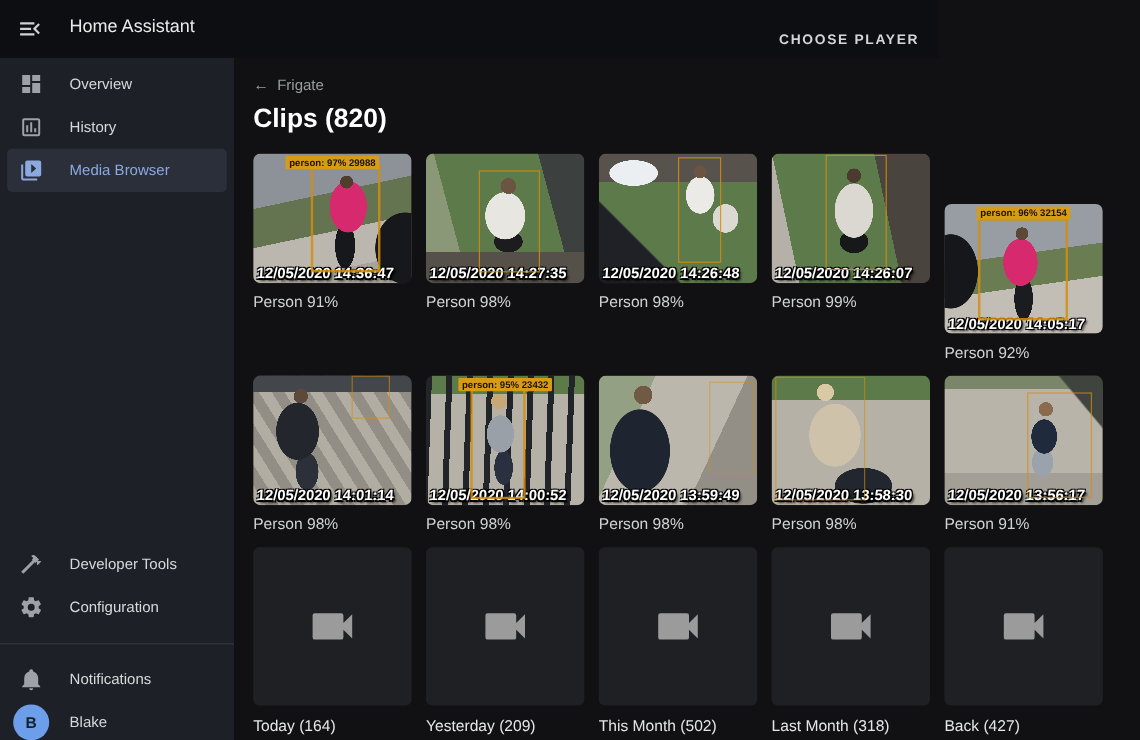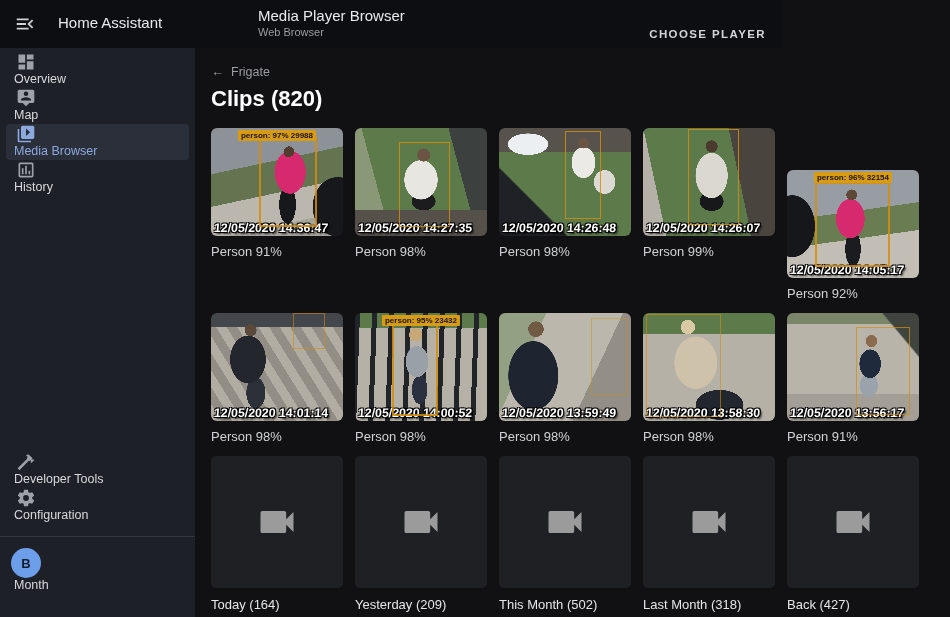--- a/index.html
+++ b/index.html
@@ -22,22 +22,22 @@
   .page-subtitle { font-size:11px; color:#9a9da2; line-height:14px; }
   .choose-player { position:absolute; right:16px; top:28px; font-size:11.5px; font-weight:600;
     letter-spacing:1.4px; color:#d4d5d8; cursor:pointer; }
   
   .sidebar {
     position:absolute; top:48px; left:0; width:195px; height:569px;
     background:#1d2026;
   }
   .nav-top { padding-top:4px; }
   .nav-item {
-    display:flex; align-items:flex-start; height:36px; margin:0 6px; padding:0 8px;
-    border-radius:4px; color:#d7d9dc; font-size:12.5px; font-weight:500; cursor:pointer;flex-direction:column;
+    display:flex; align-items:center; height:36px; margin:0 6px; padding:0 8px;
+    border-radius:4px; color:#d7d9dc; font-size:12.5px; font-weight:500; cursor:pointer;
   }
   .nav-item .nav-icon { width:20px; height:20px; margin:0 22px 0 2px; flex:none; }
   .nav-item .nav-icon svg { width:20px; height:20px; fill:#9ea2a8; }
   .nav-item.selected { background:#2a2f39; color:#8CA9DF; }
   .nav-item.selected .nav-icon svg { fill:#8CA9DF; }
   .nav-bottom { position:absolute; top:404px; left:0; right:0; }
   .side-divider { height:1px; background:#33363d; margin:12px 0 11px 0; }
   .avatar {
     width:30px; height:30px; border-radius:50%; background:#6D9EEA; color:#15202e;
     font-size:13px; font-weight:600; display:flex; align-items:center; justify-content:center;
@@ -144,61 +144,49 @@
 </head>
 <body>
 
 <div class="topbar">
   <div class="menu-btn">
     <svg viewBox="0 0 24 24">
         <path d="M21,15.61L19.59,17L14.58,12L19.59,7L21,8.39L17.44,12L21,15.61M3,6H16V8H3V6M3,13V11H13V13H3M3,18V16H16V18H3Z"></path>
       </svg>
   </div>
   <div class="app-name">Home Assistant</div>
-  <div class="page-title-block">
-    <div class="page-title">Media Player Browser</div>
-    <div class="page-subtitle">Web Browser</div>
-  </div>
   <div class="choose-player">CHOOSE PLAYER</div>
 </div>
 
 <div class="sidebar">
   <div class="nav-top">
     <div class="nav-item">
       <span class="nav-icon">
         <svg viewBox="0 0 24 24">
             <path d="M13,3V9H21V3H13M13,21H21V11H13V21M3,21H11V15H3V21M3,13H11V3H3V13Z"></path>
           </svg>
       </span>
       <span>Overview</span>
     </div>
     <div class="nav-item">
       <span class="nav-icon">
         <svg viewBox="0 0 24 24">
-            <path d="M20,2H4A2,2 0 0,0 2,4V16A2,2 0 0,0 4,18H8L12,22L16,18H20A2,2 0 0,0 22,16V4A2,2 0 0,0 20,2M12,4.3A2.7,2.7 0 0,1 14.7,7A2.7,2.7 0 0,1 12,9.7A2.7,2.7 0 0,1 9.3,7A2.7,2.7 0 0,1 12,4.3M18,15H6V14.1C6,12.1 10,11 12,11C14,11 18,12.1 18,14.1V15Z"></path>
-          </svg>
-      </span>
-      <span>Map</span>
+            <path d="M9,17H7V10H9V17M13,17H11V7H13V17M17,17H15V13H17V17M19,19H5V5H19V19M19,3H5C3.9,3 3,3.9 3,5V19A2,2 0 0,0 5,21H19A2,2 0 0,0 21,19V5C21,3.9 20.1,3 19,3Z"></path>
+          </svg>
+      </span>
+      <span>History</span>
     </div>
     <div class="nav-item selected">
       <span class="nav-icon">
         <svg viewBox="0 0 24 24">
             <path d="M4,6H2V20A2,2 0 0,0 4,22H18V20H4V6M20,2A2,2 0 0,1 22,4V16A2,2 0 0,1 20,18H8A2,2 0 0,1 6,16V4A2,2 0 0,1 8,2H20M12,5.5V14.5L17,10L12,5.5Z"></path>
           </svg>
       </span>
       <span>Media Browser</span>
     </div>
-    <div class="nav-item">
-      <span class="nav-icon">
-        <svg viewBox="0 0 24 24">
-            <path d="M9,17H7V10H9V17M13,17H11V7H13V17M17,17H15V13H17V17M19,19H5V5H19V19M19,3H5C3.9,3 3,3.9 3,5V19A2,2 0 0,0 5,21H19A2,2 0 0,0 21,19V5C21,3.9 20.1,3 19,3Z"></path>
-          </svg>
-      </span>
-      <span>History</span>
-    </div>
   </div>
 
   <div class="nav-bottom">
     <div class="nav-item">
       <span class="nav-icon">
         <svg viewBox="0 0 24 24">
             <path d="M2,19.63L13.43,8.2L12.72,7.5L14.14,6.07L12,3.89C13.2,2.7 15.09,2.7 16.27,3.89L19.87,7.5L18.45,8.91H21.29L22,9.62L18.45,13.21L17.74,12.5V9.62L16.27,11.04L15.56,10.33L4.13,21.76L2,19.63Z"></path>
           </svg>
       </span>
       <span>Developer Tools</span>
@@ -206,22 +194,30 @@
     <div class="nav-item">
       <span class="nav-icon">
         <svg viewBox="0 0 24 24">
             <path d="M12,15.5A3.5,3.5 0 0,1 8.5,12A3.5,3.5 0 0,1 12,8.5A3.5,3.5 0 0,1 15.5,12A3.5,3.5 0 0,1 12,15.5M19.43,12.97C19.47,12.65 19.5,12.33 19.5,12C19.5,11.67 19.47,11.34 19.43,11L21.54,9.37C21.73,9.22 21.78,8.95 21.66,8.73L19.66,5.27C19.54,5.05 19.27,4.96 19.05,5.05L16.56,6.05C16.04,5.66 15.5,5.32 14.87,5.07L14.5,2.42C14.46,2.18 14.25,2 14,2H10C9.75,2 9.54,2.18 9.5,2.42L9.13,5.07C8.5,5.32 7.96,5.66 7.44,6.05L4.95,5.05C4.73,4.96 4.46,5.05 4.34,5.27L2.34,8.73C2.21,8.95 2.27,9.22 2.46,9.37L4.57,11C4.53,11.34 4.5,11.67 4.5,12C4.5,12.33 4.53,12.65 4.57,12.97L2.46,14.63C2.27,14.78 2.21,15.05 2.34,15.27L4.34,18.73C4.46,18.95 4.73,19.03 4.95,18.95L7.44,17.94C7.96,18.34 8.5,18.68 9.13,18.93L9.5,21.58C9.54,21.82 9.75,22 10,22H14C14.25,22 14.46,21.82 14.5,21.58L14.87,18.93C15.5,18.67 16.04,18.34 16.56,17.94L19.05,18.95C19.27,19.03 19.54,18.95 19.66,18.73L21.66,15.27C21.78,15.05 21.73,14.78 21.54,14.63L19.43,12.97Z"></path>
           </svg>
       </span>
       <span>Configuration</span>
     </div>
     <div class="side-divider"></div>
     <div class="nav-item">
+      <span class="nav-icon">
+        <svg viewBox="0 0 24 24">
+            <path d="M21,19V20H3V19L5,17V11C5,7.9 7.03,5.17 10,4.29C10,4.19 10,4.1 10,4A2,2 0 0,1 12,2A2,2 0 0,1 14,4C14,4.1 14,4.19 14,4.29C16.97,5.17 19,7.9 19,11V17L21,19M14,21A2,2 0 0,1 12,23A2,2 0 0,1 10,21H14Z"></path>
+          </svg>
+      </span>
+      <span>Notifications</span>
+    </div>
+    <div class="nav-item">
       <span class="avatar">B</span>
-      <span>Month</span>
+      <span>Blake</span>
     </div>
   </div>
 </div>
 
 <div class="content">
   <div class="content-inner">
     <div class="breadcrumb">
       <span class="arrow">←</span>
       <span>Frigate</span>
     </div>

